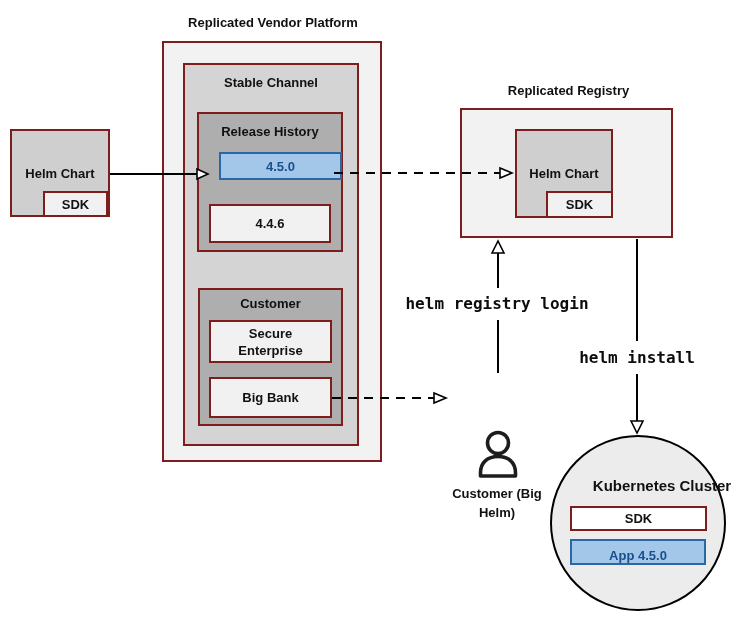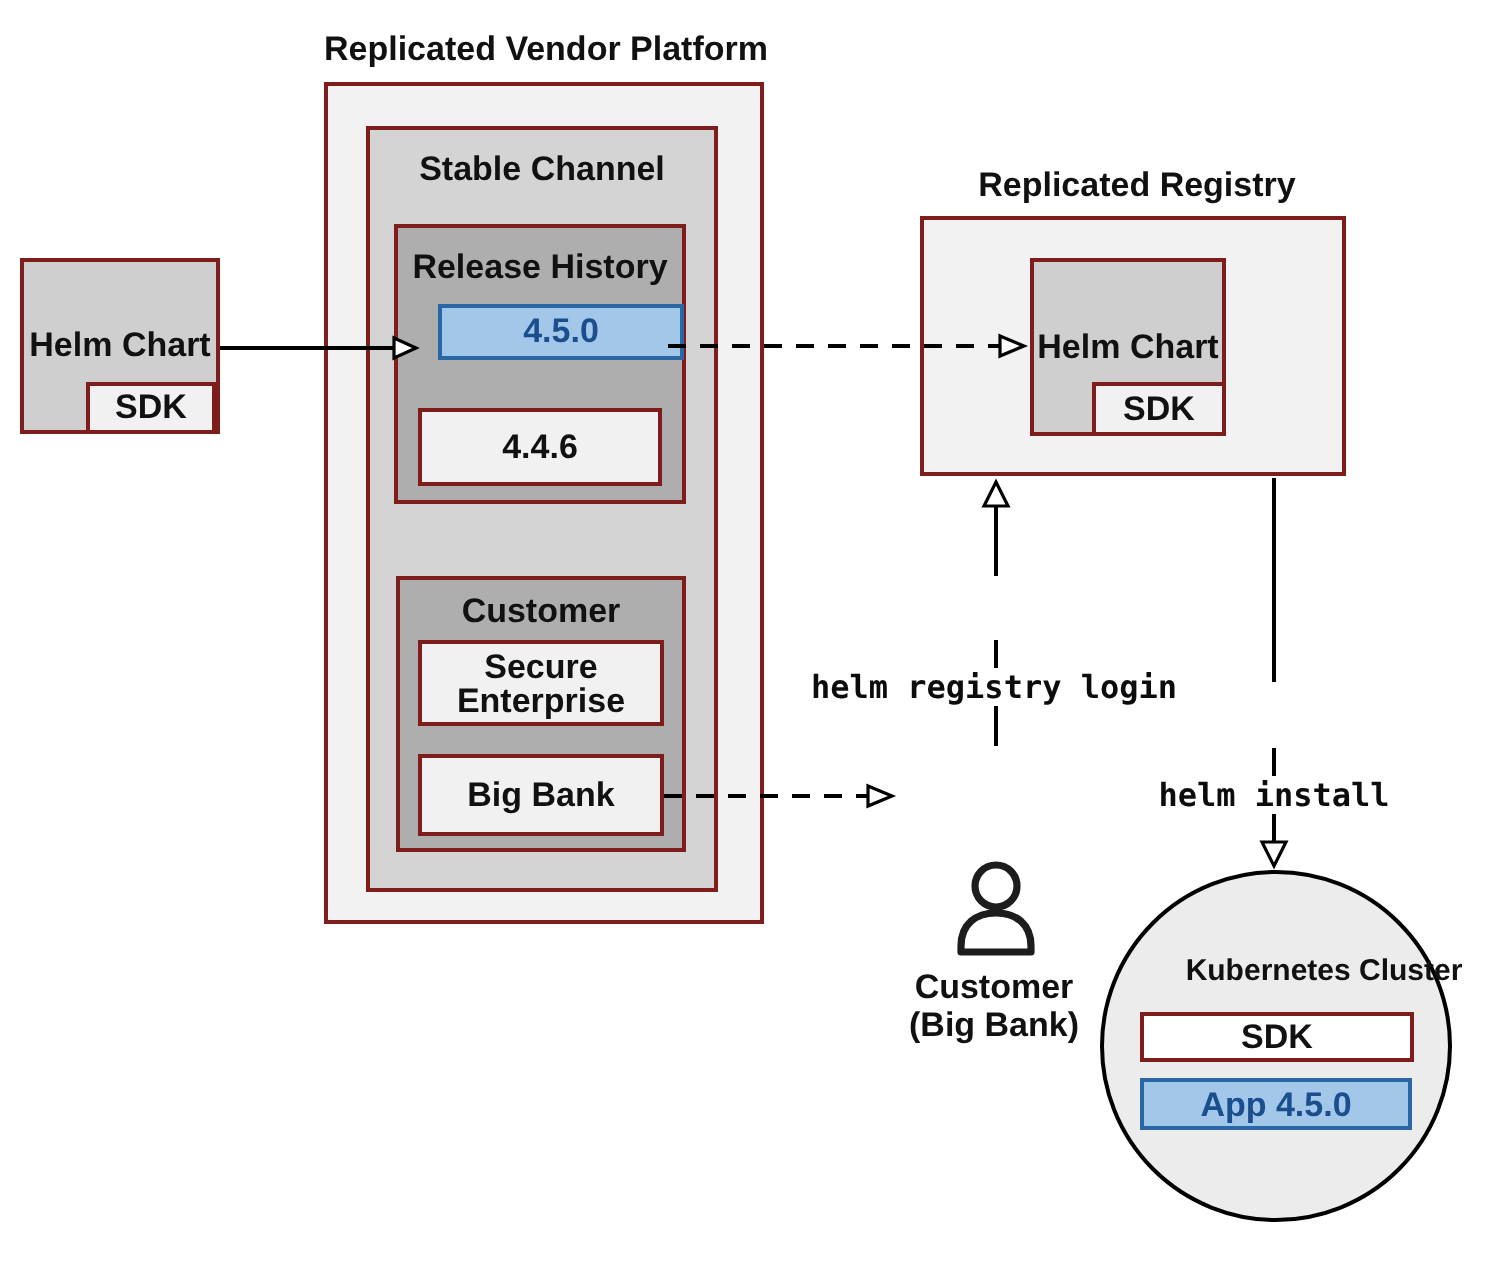--- a/index.html
+++ b/index.html
@@ -1,30 +1,30 @@
 <!DOCTYPE html>
 <html style="--accent-blue-fill: #a3c7e8; --accent-blue-border: #2a67a5; --accent-blue-text: #1b4e8e; --gray-lightest: #f2f2f2; --gray-light: #d4d4d4; --gray-mid: #cfcfcf; --gray-dark: #aeaeae; --gray-inner: #f1f1f1; --circle-fill: #ececec;"><head>
 <meta charset="utf-8">
 <style>
   html,body{margin:0;padding:0;background:#ffffff;}
   body{font-family:"Liberation Sans", sans-serif;}
   #canvas{position:relative;width:747px;height:634px;background:#fff;overflow:hidden;}
   .abs{position:absolute;box-sizing:border-box;}
   .box{border:2px solid #7f1d1d;}
-  .lbl{font-weight:bold;font-size:17px;color:#111;text-align:center;}
+  .lbl{font-weight:bold;font-size:13px;color:#111;text-align:center;}
   .flexc{display:flex;align-items:center;justify-content:center;}
   .fill-lightest{background:var(--gray-lightest,#f2f2f2);}
   .fill-light{background:var(--gray-light,#d4d4d4);}
   .fill-mid{background:var(--gray-mid,#cfcfcf);}
   .fill-dark{background:var(--gray-dark,#aeaeae);}
   .fill-inner{background:var(--gray-inner,#f1f1f1);}
   .fill-white{background:#ffffff;}
   .blue-box{background:var(--accent-blue-fill,#a3c7e8);border:2px solid var(--accent-blue-border,#2a67a5);}
   .blue-text{color:var(--accent-blue-text,#1b4e8e);}
-  .cmd{font-family:"DejaVu Sans Mono","Liberation Mono",monospace;font-weight:bold;font-size:16px;color:#0c0c0c;text-align:center;margin-top:40px;}
+  .cmd{font-family:"DejaVu Sans Mono","Liberation Mono",monospace;font-weight:bold;font-size:16px;color:#0c0c0c;text-align:center;}
   .cmd span{background:#fff;padding:0 3px;display:inline-block;}
   .wrap2{display:inline-block;max-width:92px;line-height:17px;}
   .wrap3{display:inline-block;max-width:92px;line-height:19px;}
   svg.overlay{position:absolute;left:0;top:0;z-index:5;pointer-events:none;}
   .over{z-index:6;}
   .circle{border-radius:50%;background:var(--circle-fill,#ececec);border:2px solid #000;}
 </style>
 </head>
 <body>
 
@@ -74,21 +74,21 @@
   <div class="abs box fill-inner flexc lbl" style="left:546px;top:191px;width:67px;height:27px;">
     <span>SDK</span>
   </div>
 
 
   <svg class="abs" style="left:476px;top:427px;" width="44" height="52" viewBox="0 0 44 52">
     <circle cx="22" cy="16" r="10.5" fill="#ffffff" stroke="#1d1d1d" stroke-width="3.6"></circle>
     <path d="M4.5,49 L4.5,46 C4.5,35 12,29.5 22,29.5 C32,29.5 39.5,35 39.5,46 L39.5,49 Z" fill="#ffffff" stroke="#1d1d1d" stroke-width="3.6" stroke-linejoin="round"></path>
   </svg>
   <div class="abs lbl" style="left:437px;top:484px;width:120px;">
-    <span class="wrap3">Customer (Big Bank)</span>
+    <span class="wrap3">Customer (Big Helm)</span>
   </div>
 
   <div class="abs circle" style="left:550px;top:435px;width:176px;height:176px;"></div>
   <div class="abs lbl" style="left:582px;top:477px;width:160px;font-size:15px;">Kubernetes Cluster</div>
   <div class="abs box fill-white flexc lbl" style="left:570px;top:506px;width:137px;height:25px;">
     <span>SDK</span>
   </div>
   <div class="abs blue-box flexc lbl blue-text" style="left:570px;top:539px;width:136px;height:26px;align-items:flex-end;">
     <span>App 4.5.0</span>
   </div>

